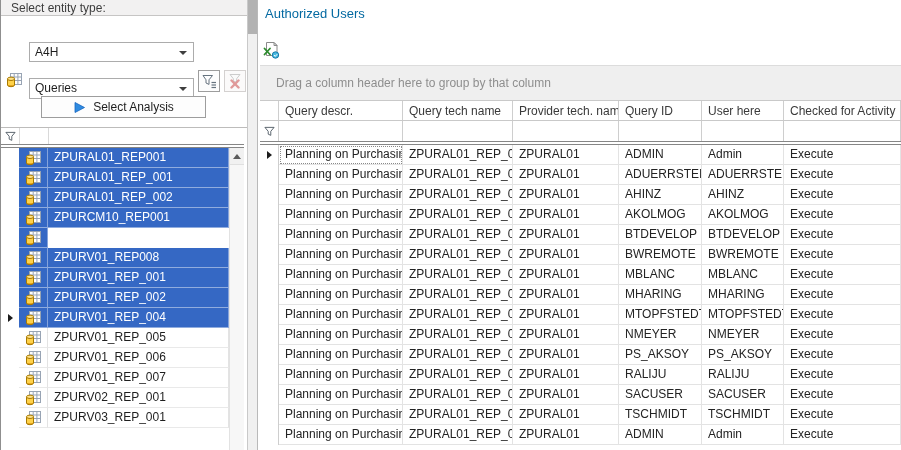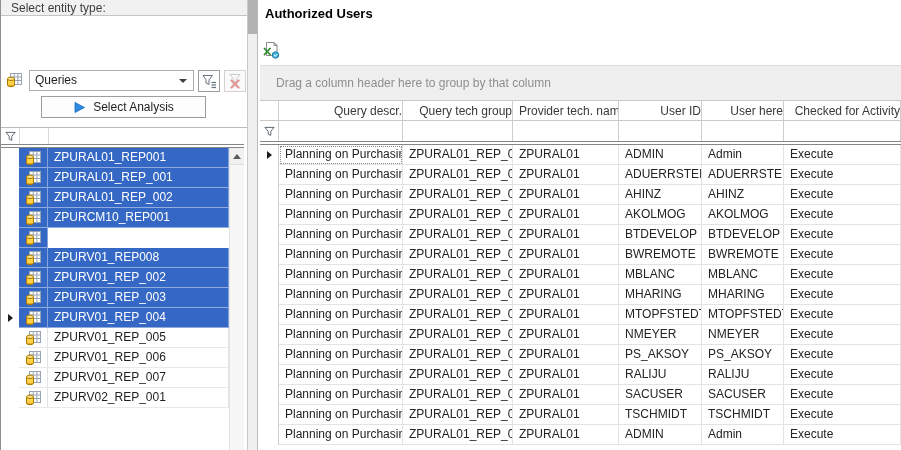--- a/index.html
+++ b/index.html
@@ -13,21 +13,21 @@
               border-left:1px solid #8f8f8f;box-sizing:border-box;}
   .lp-header{position:absolute;left:0;top:0;width:100%;height:16px;background:#f2f1f1;
              border-bottom:1px solid #c6c5c4;line-height:16px;padding-left:10px;
              box-sizing:border-box;color:#3d3d3d;}
   .combo{position:absolute;height:20px;background:#fff;border:1px solid #acacac;
          box-sizing:border-box;line-height:18px;padding-left:5px;cursor:default;}
   .combo .arrow{position:absolute;right:6px;top:8px;width:0;height:0;
                 border-left:4px solid transparent;border-right:4px solid transparent;
                 border-top:4px solid #3f3f3f;}
   .combo-entity{left:28px;top:42px;width:165px;}
-  .combo-category{left:28px;top:70px;width:165px;height:21px;}
+  .combo-category{left:28px;top:78px;width:165px;height:21px;}
   .icon16{width:16px;height:16px;display:inline-block;}
   .cat-icon{position:absolute;left:5px;top:72px;}
   .sq-btn{position:absolute;top:70px;width:22px;height:22px;background:#fdfdfd;
           border:1px solid #9d9d9d;box-sizing:border-box;display:flex;
           align-items:center;justify-content:center;}
   .btn-filter{left:197px;}
   .btn-clear{left:223px;border-color:#d4d1d0;background:#fbfafa;}
   .start-btn{position:absolute;left:40px;top:96px;width:165px;height:22px;background:#fdfdfd;
              border:1px solid #9d9d9d;box-sizing:border-box;display:flex;align-items:center;
              justify-content:center;gap:7px;color:#1e1e1e;}
@@ -60,28 +60,28 @@
   .tri-up{width:0;height:0;border-left:4px solid transparent;border-right:4px solid transparent;
           border-bottom:5px solid #5b5b5b;}
 
   
   .splitter{position:absolute;left:247px;top:0;width:11px;height:450px;background:#f0f0f0;
             border-left:1px solid #c9c9c9;border-right:1px solid #b9b9b9;box-sizing:border-box;}
   .splitter .cap{height:34px;background:#b2b2b2;}
 
   
   .main-panel{position:absolute;left:258px;top:0;width:643px;height:450px;background:#fff;}
-  .mp-title{position:absolute;left:7px;top:6px;font-size:13px;font-weight:bold;color:#000000;}
+  .mp-title{position:absolute;left:7px;top:6px;font-size:13px;font-weight:normal;color:#0369a1;}
   .excel-btn{position:absolute;left:4px;top:41px;width:18px;height:18px;}
   .group-bar{position:absolute;left:2px;top:65px;width:641px;height:35px;background:#efefef;
              border-top:1px solid #dcdcdc;box-sizing:border-box;display:flex;align-items:center;
              color:#8e8e8e;padding-left:16px;}
   .grid{position:absolute;left:2px;top:100px;width:641px;height:350px;}
   .grow{display:flex;align-items:stretch;box-sizing:border-box;}
-  .ghead{height:21px;border-top:1px solid #c9c9c9;border-bottom:1px solid #c9c9c9;box-sizing:border-box;text-align:right;}
+  .ghead{height:21px;border-top:1px solid #c9c9c9;border-bottom:1px solid #c9c9c9;box-sizing:border-box;}
   .ghead .cell{color:#3a3a3a;}
   .gfilter{height:20px;}
   .cell{box-sizing:border-box;border-right:1px solid #cecece;padding-left:6px;line-height:19px;
         white-space:nowrap;overflow:hidden;}
   .gut{width:19px;box-sizing:border-box;border-right:1px solid #cecece;display:flex;
        align-items:center;justify-content:center;}
   .drow{height:20px;}
   .drow .cell{border-right:1px solid #e3e3e3;border-bottom:1px solid #e3e3e3;color:#232323;}
   .drow .gut{border-right:1px solid #cecece;}
   .drow .cell.focus{outline:1px dotted #8a8a8a;outline-offset:-2px;}
@@ -90,20 +90,24 @@
   .g-dbl{width:641px;}
 </style>
 </head>
 <body>
 
 <div class="app">
 
   <aside class="left-panel">
     <div class="lp-header">Select entity type:</div>
 
+    <div class="combo combo-entity">
+      <span>A4H</span>
+      <span class="arrow"></span>
+    </div>
 
     <span class="icon16 cat-icon">
       <svg width="16" height="16" viewBox="0 0 16 16">
         <rect x="4.5" y="1.5" width="11" height="11" fill="#fdfdfd" stroke="#98a4b4"></rect>
         <line x1="4.5" y1="5" x2="15.5" y2="5" stroke="#98a4b4"></line>
         <line x1="4.5" y1="8.5" x2="15.5" y2="8.5" stroke="#98a4b4"></line>
         <line x1="8.2" y1="1.5" x2="8.2" y2="12.5" stroke="#98a4b4"></line>
         <line x1="11.9" y1="1.5" x2="11.9" y2="12.5" stroke="#98a4b4"></line>
         <ellipse cx="5" cy="13" rx="3.5" ry="1.7" fill="#e9a820" stroke="#a87900"></ellipse>
         <rect x="1.5" y="6.8" width="7" height="6.2" fill="#ffd24a"></rect>
@@ -273,39 +277,39 @@
               <line x1="4.5" y1="8.5" x2="15.5" y2="8.5" stroke="#98a4b4"></line>
               <line x1="8.2" y1="1.5" x2="8.2" y2="12.5" stroke="#98a4b4"></line>
               <line x1="11.9" y1="1.5" x2="11.9" y2="12.5" stroke="#98a4b4"></line>
               <ellipse cx="5" cy="13" rx="3.5" ry="1.7" fill="#e9a820" stroke="#a87900"></ellipse>
               <rect x="1.5" y="6.8" width="7" height="6.2" fill="#ffd24a"></rect>
               <line x1="1.5" y1="6.8" x2="1.5" y2="13" stroke="#a87900"></line>
               <line x1="8.5" y1="6.8" x2="8.5" y2="13" stroke="#a87900"></line>
               <ellipse cx="5" cy="6.8" rx="3.5" ry="1.7" fill="#ffe28a" stroke="#a87900"></ellipse>
             </svg>
           </div>
+          <div class="llab">ZPURV01_REP_001</div>
+        </div>
+        <div class="lrow sel">
+          <div class="lgut"></div>
+          <div class="licn">
+            <svg width="16" height="16" viewBox="0 0 16 16">
+              <rect x="4.5" y="1.5" width="11" height="11" fill="#fdfdfd" stroke="#98a4b4"></rect>
+              <line x1="4.5" y1="5" x2="15.5" y2="5" stroke="#98a4b4"></line>
+              <line x1="4.5" y1="8.5" x2="15.5" y2="8.5" stroke="#98a4b4"></line>
+              <line x1="8.2" y1="1.5" x2="8.2" y2="12.5" stroke="#98a4b4"></line>
+              <line x1="11.9" y1="1.5" x2="11.9" y2="12.5" stroke="#98a4b4"></line>
+              <ellipse cx="5" cy="13" rx="3.5" ry="1.7" fill="#e9a820" stroke="#a87900"></ellipse>
+              <rect x="1.5" y="6.8" width="7" height="6.2" fill="#ffd24a"></rect>
+              <line x1="1.5" y1="6.8" x2="1.5" y2="13" stroke="#a87900"></line>
+              <line x1="8.5" y1="6.8" x2="8.5" y2="13" stroke="#a87900"></line>
+              <ellipse cx="5" cy="6.8" rx="3.5" ry="1.7" fill="#ffe28a" stroke="#a87900"></ellipse>
+            </svg>
+          </div>
           <div class="llab">ZPURV01_REP_002</div>
-        </div>
-        <div class="lrow sel">
-          <div class="lgut"></div>
-          <div class="licn">
-            <svg width="16" height="16" viewBox="0 0 16 16">
-              <rect x="4.5" y="1.5" width="11" height="11" fill="#fdfdfd" stroke="#98a4b4"></rect>
-              <line x1="4.5" y1="5" x2="15.5" y2="5" stroke="#98a4b4"></line>
-              <line x1="4.5" y1="8.5" x2="15.5" y2="8.5" stroke="#98a4b4"></line>
-              <line x1="8.2" y1="1.5" x2="8.2" y2="12.5" stroke="#98a4b4"></line>
-              <line x1="11.9" y1="1.5" x2="11.9" y2="12.5" stroke="#98a4b4"></line>
-              <ellipse cx="5" cy="13" rx="3.5" ry="1.7" fill="#e9a820" stroke="#a87900"></ellipse>
-              <rect x="1.5" y="6.8" width="7" height="6.2" fill="#ffd24a"></rect>
-              <line x1="1.5" y1="6.8" x2="1.5" y2="13" stroke="#a87900"></line>
-              <line x1="8.5" y1="6.8" x2="8.5" y2="13" stroke="#a87900"></line>
-              <ellipse cx="5" cy="6.8" rx="3.5" ry="1.7" fill="#ffe28a" stroke="#a87900"></ellipse>
-            </svg>
-          </div>
-          <div class="llab">ZPURV01_REP_003</div>
         </div>
         <div class="lrow sel">
           <div class="lgut">
             <span class="tri-right"></span>
           </div>
           <div class="licn">
             <svg width="16" height="16" viewBox="0 0 16 16">
               <rect x="4.5" y="1.5" width="11" height="11" fill="#fdfdfd" stroke="#98a4b4"></rect>
               <line x1="4.5" y1="5" x2="15.5" y2="5" stroke="#98a4b4"></line>
               <line x1="4.5" y1="8.5" x2="15.5" y2="8.5" stroke="#98a4b4"></line>
@@ -384,20 +388,38 @@
               <line x1="8.2" y1="1.5" x2="8.2" y2="12.5" stroke="#98a4b4"></line>
               <line x1="11.9" y1="1.5" x2="11.9" y2="12.5" stroke="#98a4b4"></line>
               <ellipse cx="5" cy="13" rx="3.5" ry="1.7" fill="#e9a820" stroke="#a87900"></ellipse>
               <rect x="1.5" y="6.8" width="7" height="6.2" fill="#ffd24a"></rect>
               <line x1="1.5" y1="6.8" x2="1.5" y2="13" stroke="#a87900"></line>
               <line x1="8.5" y1="6.8" x2="8.5" y2="13" stroke="#a87900"></line>
               <ellipse cx="5" cy="6.8" rx="3.5" ry="1.7" fill="#ffe28a" stroke="#a87900"></ellipse>
             </svg>
           </div>
           <div class="llab">ZPURV02_REP_001</div>
+        </div>
+        <div class="lrow">
+          <div class="lgut"></div>
+          <div class="licn">
+            <svg width="16" height="16" viewBox="0 0 16 16">
+              <rect x="4.5" y="1.5" width="11" height="11" fill="#fdfdfd" stroke="#98a4b4"></rect>
+              <line x1="4.5" y1="5" x2="15.5" y2="5" stroke="#98a4b4"></line>
+              <line x1="4.5" y1="8.5" x2="15.5" y2="8.5" stroke="#98a4b4"></line>
+              <line x1="8.2" y1="1.5" x2="8.2" y2="12.5" stroke="#98a4b4"></line>
+              <line x1="11.9" y1="1.5" x2="11.9" y2="12.5" stroke="#98a4b4"></line>
+              <ellipse cx="5" cy="13" rx="3.5" ry="1.7" fill="#e9a820" stroke="#a87900"></ellipse>
+              <rect x="1.5" y="6.8" width="7" height="6.2" fill="#ffd24a"></rect>
+              <line x1="1.5" y1="6.8" x2="1.5" y2="13" stroke="#a87900"></line>
+              <line x1="8.5" y1="6.8" x2="8.5" y2="13" stroke="#a87900"></line>
+              <ellipse cx="5" cy="6.8" rx="3.5" ry="1.7" fill="#ffe28a" stroke="#a87900"></ellipse>
+            </svg>
+          </div>
+          <div class="llab">ZPURV03_REP_001</div>
         </div>
       </div>
 
     <div class="vscroll">
       <div class="up">
           <span class="tri-up"></span>
         </div>
     </div>
   </aside>
 
@@ -422,23 +444,23 @@
     </div>
 
     <div class="group-bar">
       <span>Drag a column header here to group by that column</span>
     </div>
 
     <div class="grid">
       <div class="grow ghead">
           <div class="gut"></div>
           <div class="cell" style="width: 124px; line-height: 20px;">Query descr.</div>
-          <div class="cell" style="width: 110px; line-height: 20px;">Query tech group</div>
+          <div class="cell" style="width: 110px; line-height: 20px;">Query tech name</div>
           <div class="cell" style="width: 106px; line-height: 20px;">Provider tech. name</div>
-          <div class="cell" style="width: 83px; line-height: 20px;">User ID</div>
+          <div class="cell" style="width: 83px; line-height: 20px;">Query ID</div>
           <div class="cell" style="width: 82px; line-height: 20px;">User here</div>
           <div class="cell" style="width: 117px; line-height: 20px;">Checked for Activity</div>
         </div>
       <div class="grow gfilter">
           <div class="gut">
             <svg width="11" height="11" viewBox="0 0 12 12">
               <path d="M1 1.5 h10 L7.4 5.8 v4.4 l-2.8 -1.3 V5.8 z" fill="#ffffff" stroke="#4f5a64"></path>
             </svg>
           </div>
           <div class="cell" style="width: 124px;"></div>

